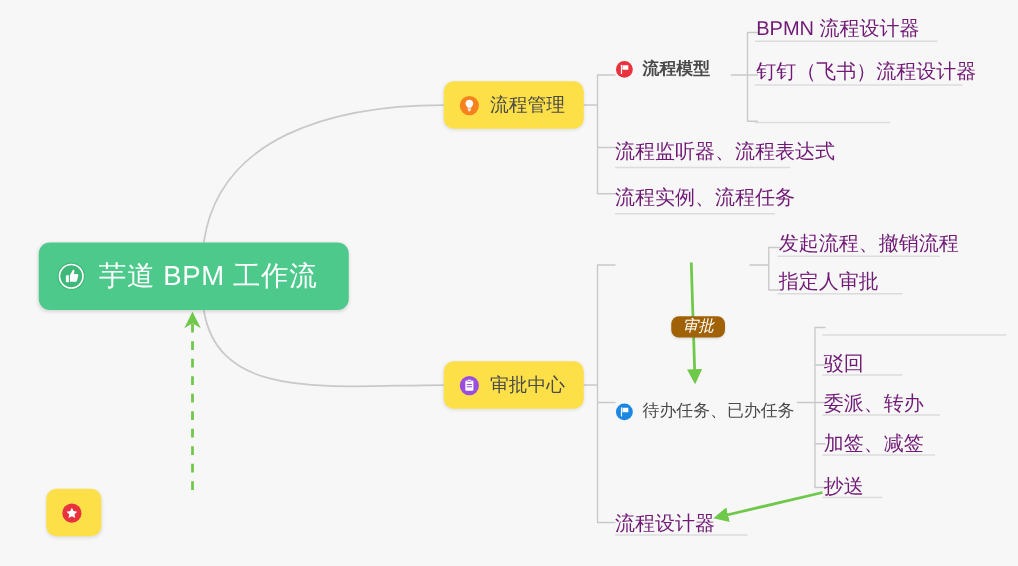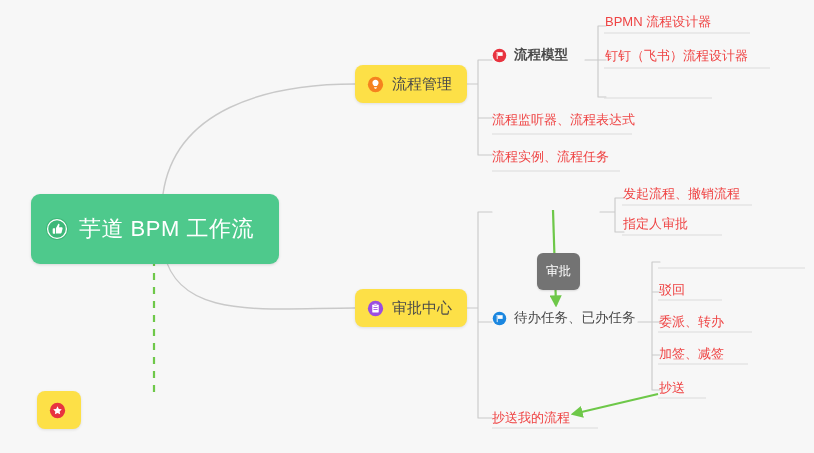--- a/index.html
+++ b/index.html
@@ -9,21 +9,21 @@
     font-family:"Liberation Sans","DejaVu Sans",sans-serif;
     overflow:hidden;
     position:relative;
   }
   #canvas{position:absolute;inset:0;width:814px;height:453px;}
   svg.links{position:absolute;left:0;top:0;width:814px;height:453px;pointer-events:none;}
 
   
   .root-node{
     position:absolute;left:31px;top:194px;
-    width:248px;height:70px;
+    width:248px;height:54px;
     background:#4ec98c;
     border-radius:9px;
     box-shadow:0 1px 3px rgba(0,0,0,.13);
     display:flex;align-items:center;
     padding:0 14px;box-sizing:border-box;
   }
   .root-label{
     color:#ffffff;font-size:22px;letter-spacing:.5px;
     margin-left:10px;white-space:nowrap;
   }
@@ -42,31 +42,32 @@
 
   
   .l2-node{
     position:absolute;display:flex;align-items:center;white-space:nowrap;
   }
   .l2-label{font-size:13.5px;color:#4a4a4a;margin-left:7px;}
 
   
   .leaf-node{
     position:absolute;white-space:nowrap;
-    font-size:13px;color:#ef4444;
+    font-size:16px;color:#701a75;
   }
 
   
   .anno-badge{
     position:absolute;
-    background:#737373;
+    background:#a16207;
     border-radius:6px;
     color:#ffffff;font-size:12.5px;
-    padding:10px 9px;white-space:nowrap;
+    padding:0 9px;white-space:nowrap;
     box-shadow:0 1px 2px rgba(0,0,0,.12);
+    font-style:italic;
   }
 
   
   .ico{display:inline-flex;align-items:center;justify-content:center;flex:0 0 auto;}
 </style>
 </head>
 <body>
 
 <div id="canvas">
 
@@ -184,21 +185,21 @@
     <span class="branch-label">审批中心</span>
   </div>
 
   <div class="leaf-node" style="left:623px;top:185px;">
     <span>发起流程、撤销流程</span>
   </div>
   <div class="leaf-node" style="left:623px;top:215px;">
     <span>指定人审批</span>
   </div>
 
-  <div class="l2-node" style="left:492px;top:309px;align-items:center;">
+  <div class="l2-node" style="left:492px;top:320px;align-items:center;">
     <span class="ico">
       <svg width="15" height="15" viewBox="0 0 20 20">
         <circle cx="10" cy="10" r="9" fill="#1b87e0"></circle>
         <rect x="6.3" y="5" width="1.25" height="10" rx=".6" fill="#ffffff"></rect>
         <path d="M8 5.6h6.2v4.9H8z" fill="#ffffff"></path>
       </svg>
     </span>
     <span class="l2-label">待办任务、已办任务</span>
   </div>
 
@@ -209,21 +210,21 @@
     <span>委派、转办</span>
   </div>
   <div class="leaf-node" style="left:659px;top:345px;">
     <span>加签、减签</span>
   </div>
   <div class="leaf-node" style="left:659px;top:379px;">
     <span>抄送</span>
   </div>
 
   <div class="leaf-node" style="left:492px;top:409px;">
-    <span>抄送我的流程</span>
+    <span>流程设计器</span>
   </div>
 
   <div class="anno-badge" style="left:537px;top:253px;">
     <span>审批</span>
   </div>
 
   <div class="branch-node" style="left:37px;top:391px;height:38px;">
     <span class="ico">
       <svg width="17" height="17" viewBox="0 0 20 20">
         <circle cx="10" cy="10" r="9" fill="#e8333f"></circle>

